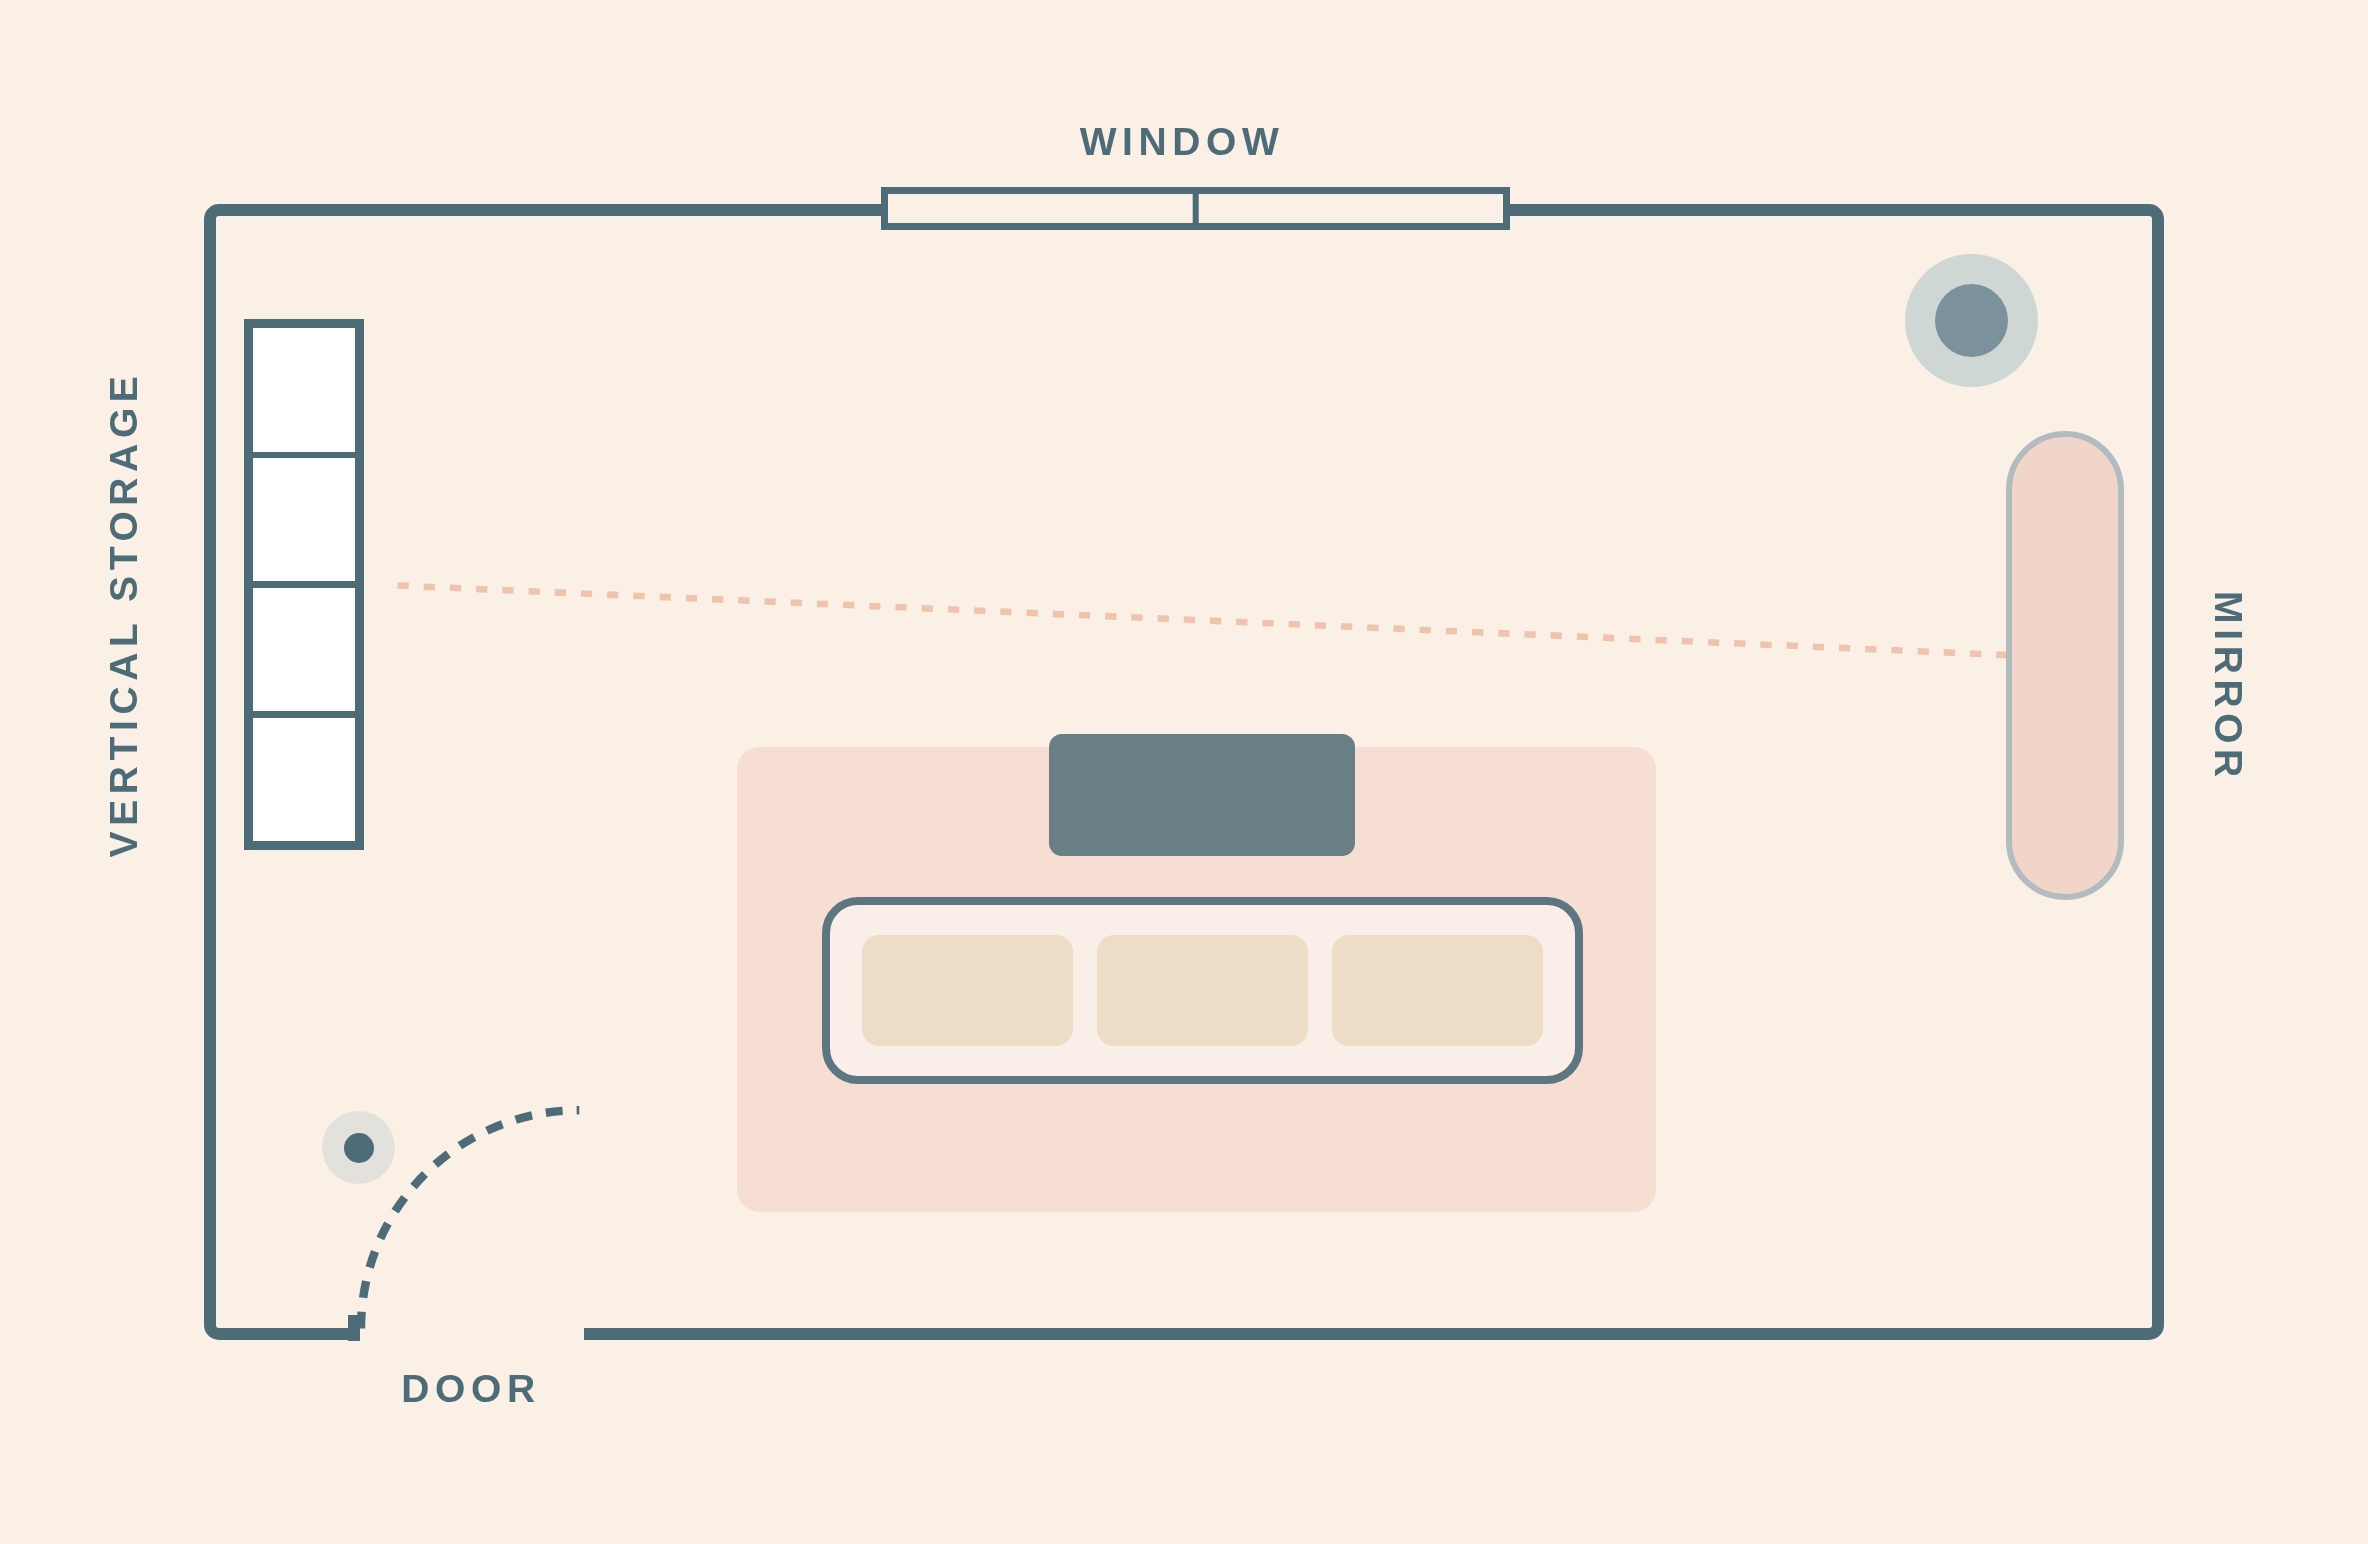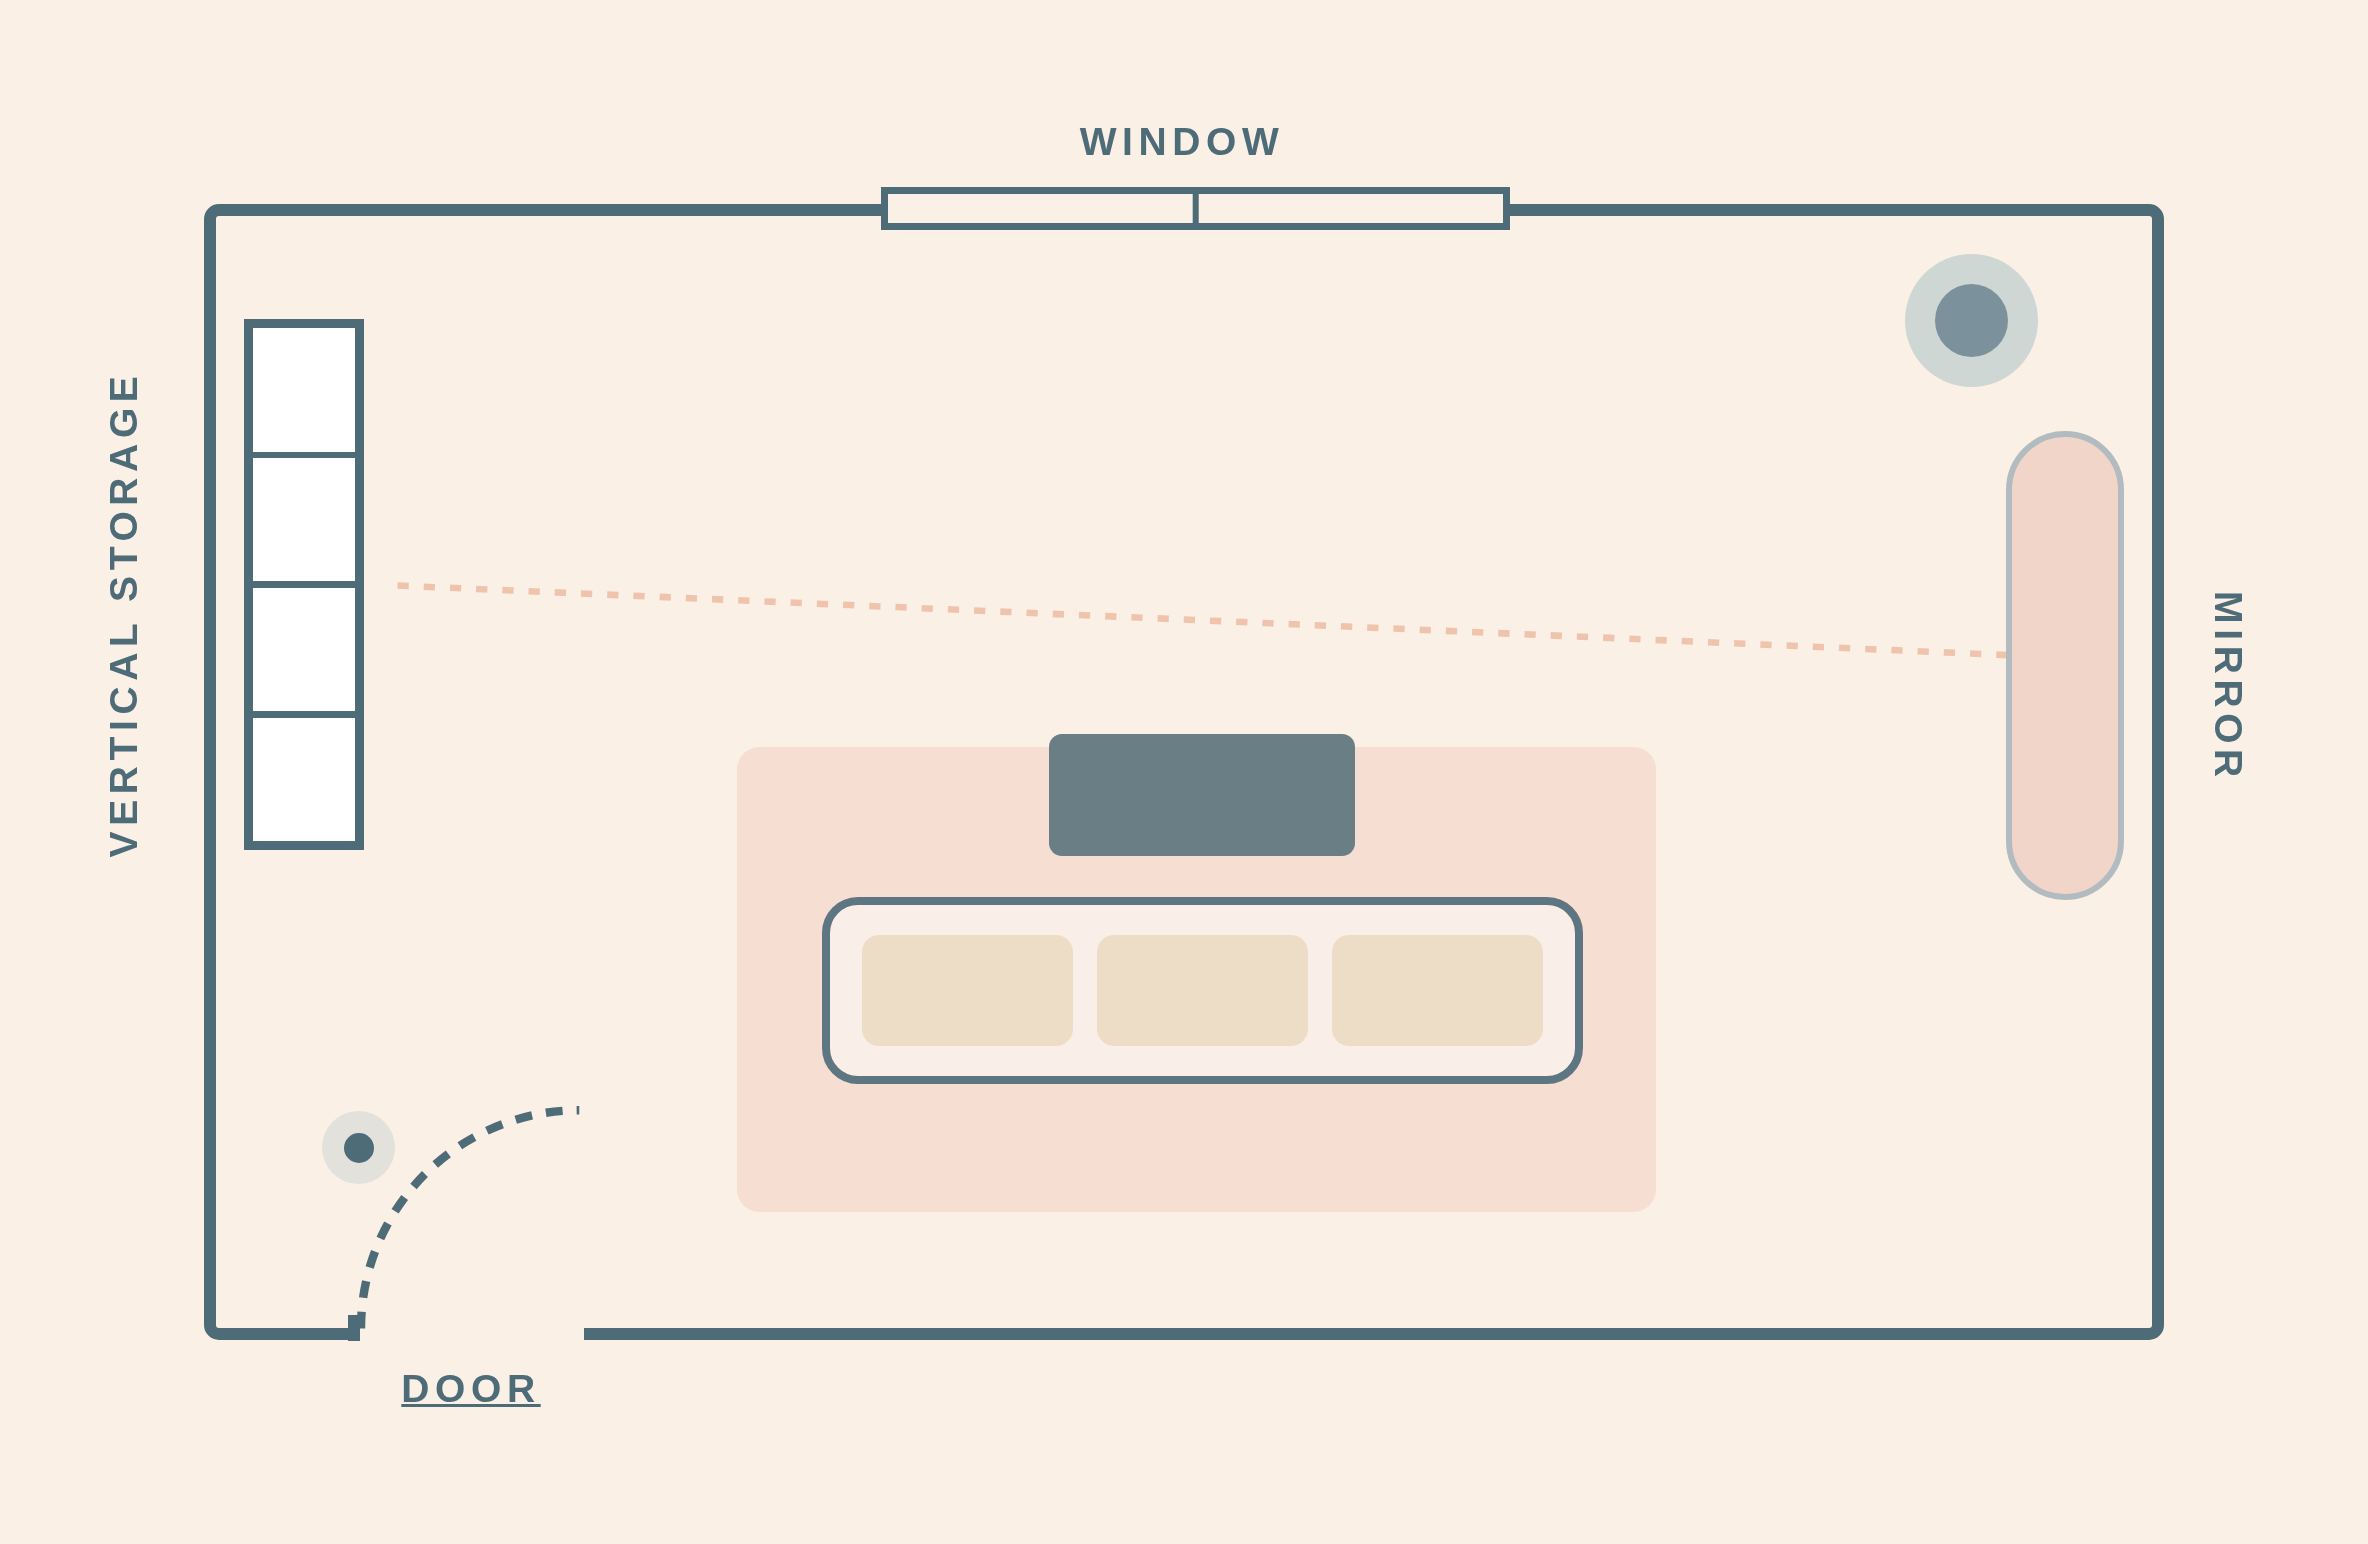--- a/index.html
+++ b/index.html
@@ -177,16 +177,16 @@
   <div class="coffee-table"></div>
   <div class="sofa">
       <div class="sofa-cushion"></div>
       <div class="sofa-cushion"></div>
       <div class="sofa-cushion"></div>
     </div>
 
   <div class="door-knob">
     <div class="door-knob-dot"></div>
   </div>
-  <div class="label h-center" style="left:471px;top:1389px;text-decoration:underline;">DOOR</div>
+  <div class="label h-center" style="left:471px;top:1389px;">DOOR</div>
 
 </div>
 
 
 </body></html>

